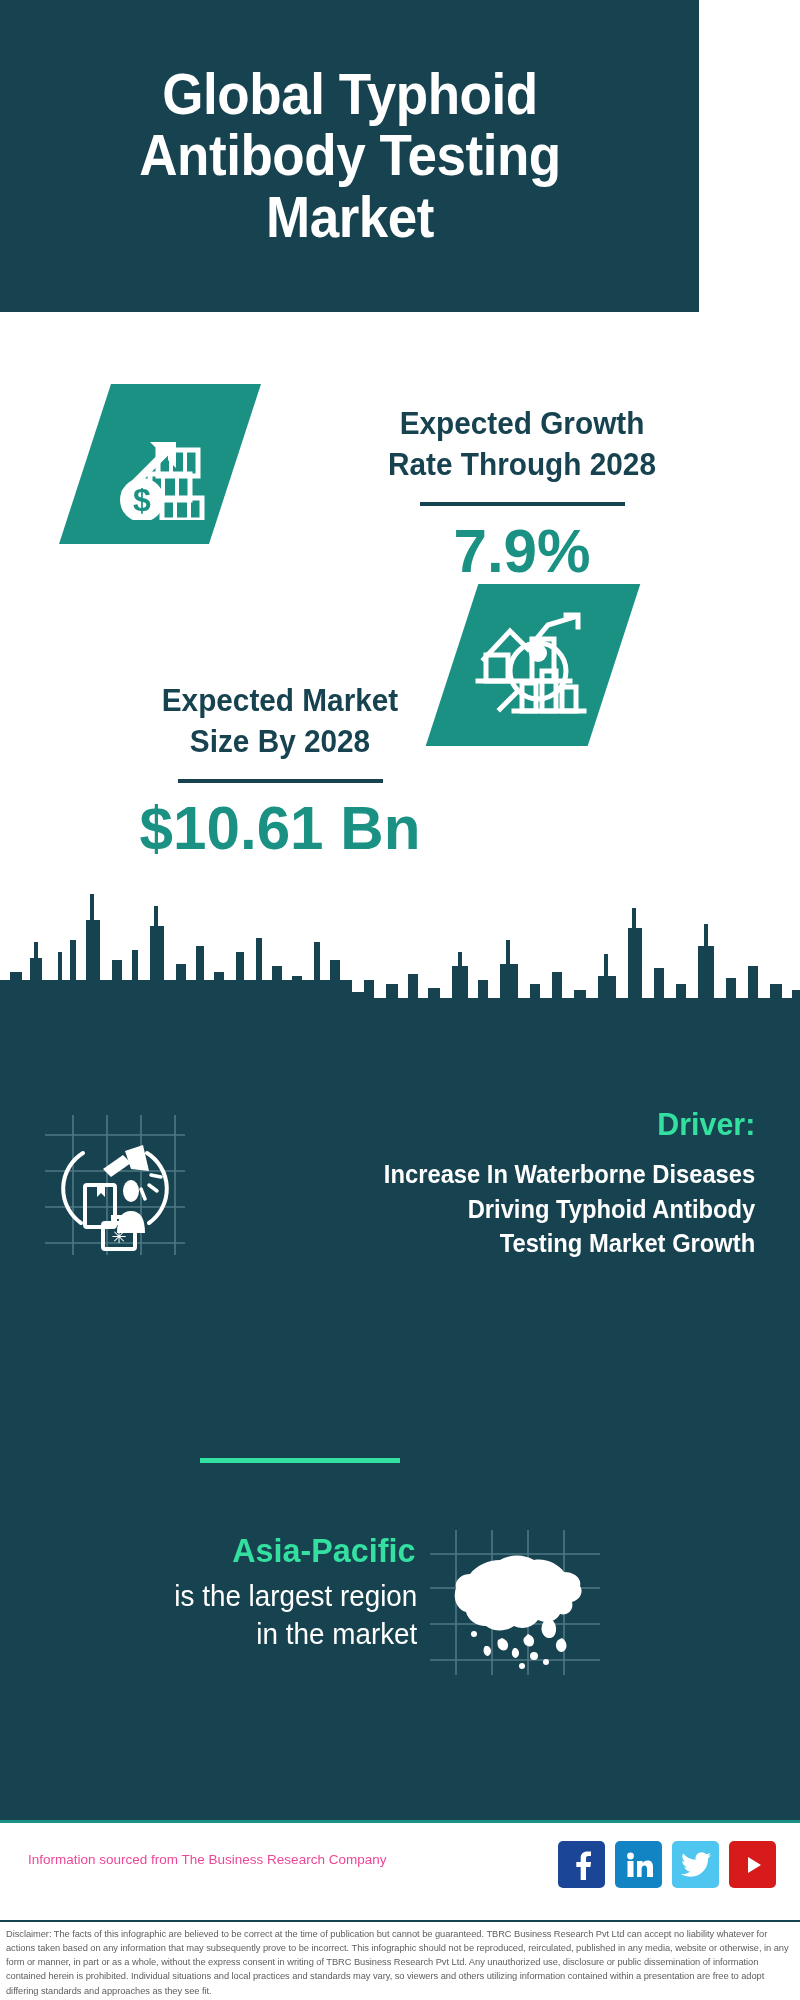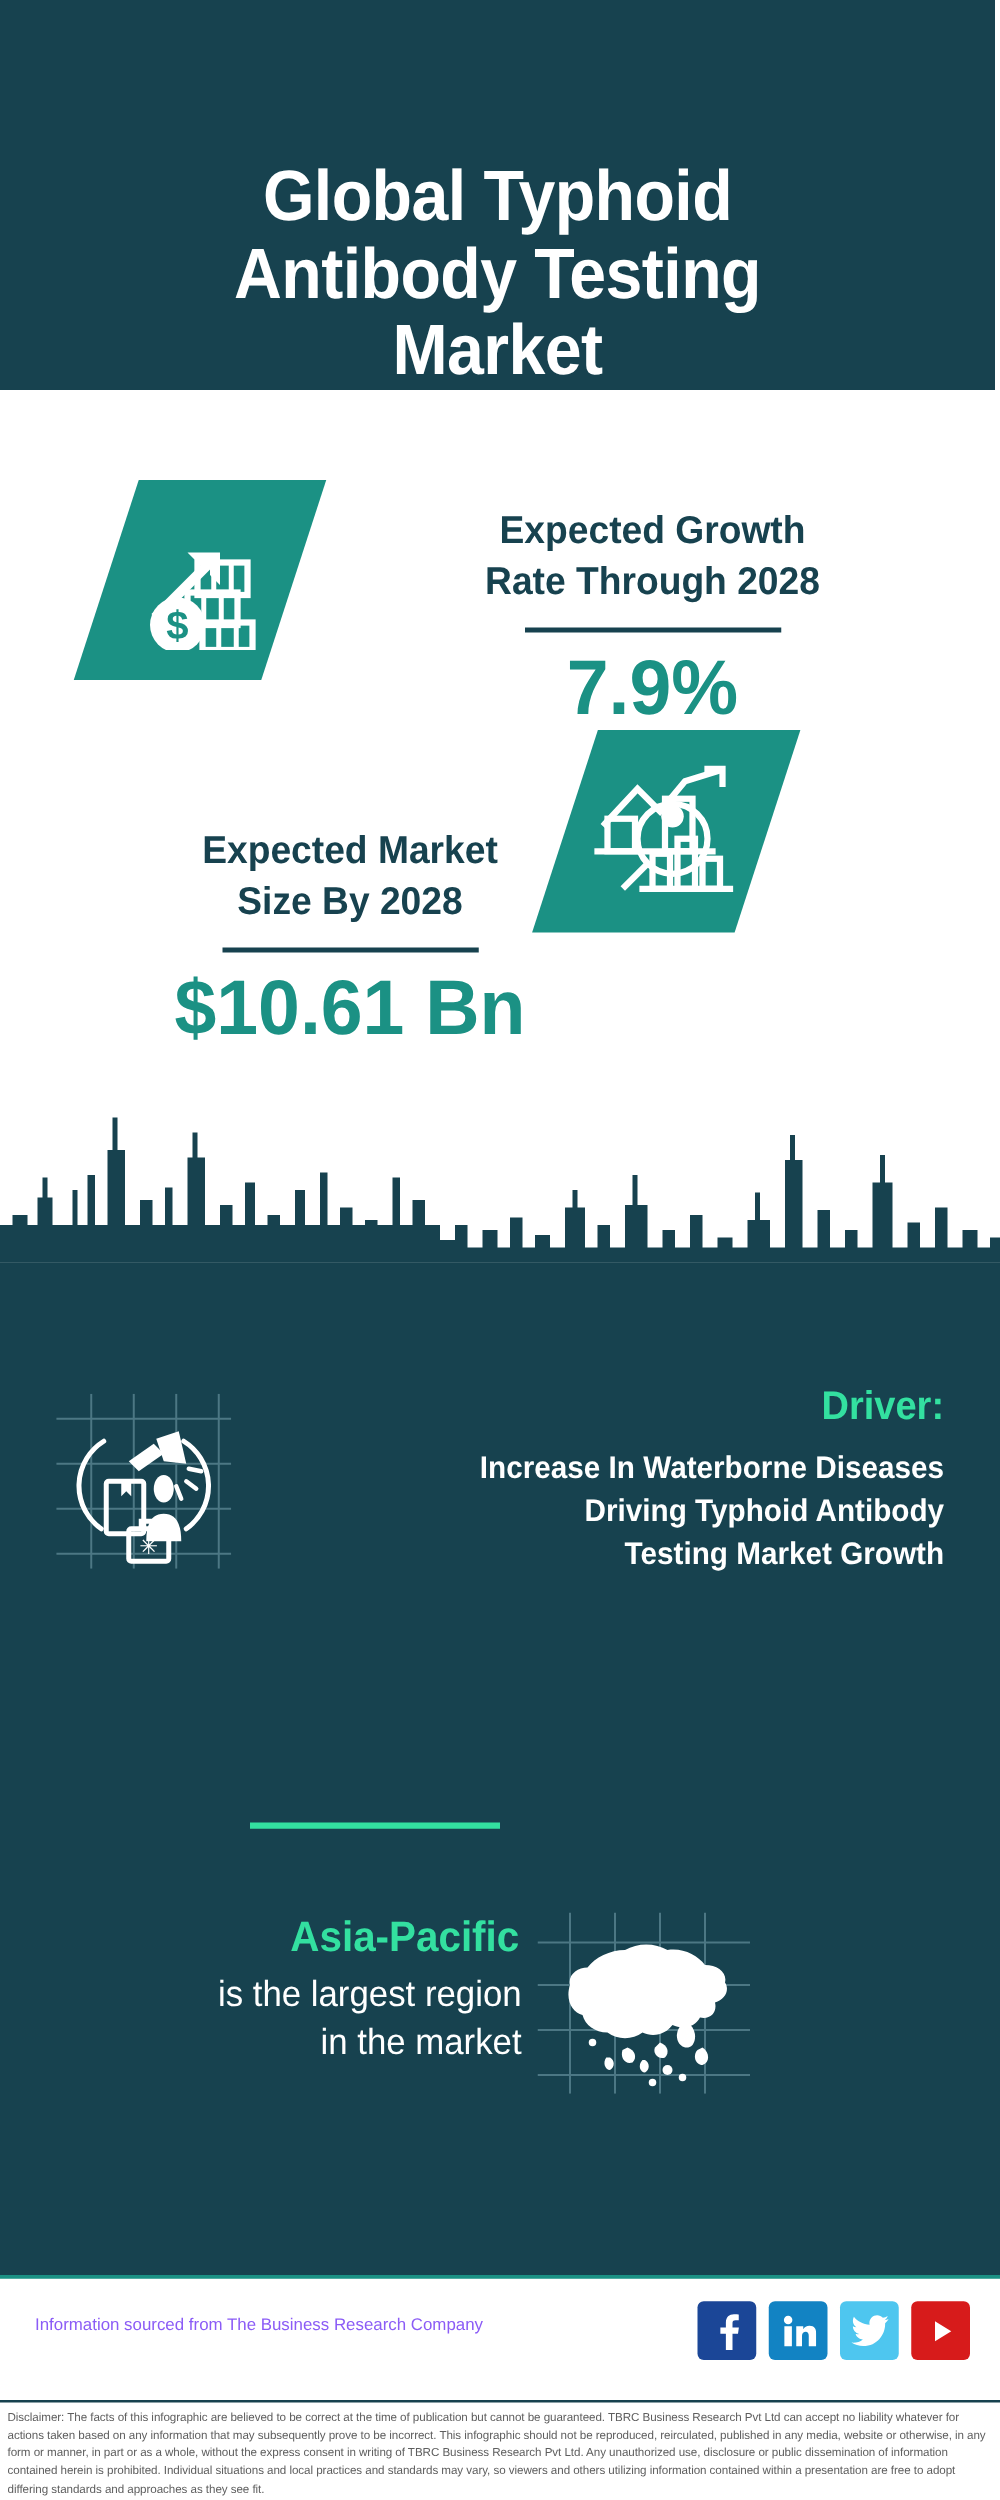--- a/index.html
+++ b/index.html
@@ -7,23 +7,23 @@
   body {
     font-family:"Liberation Sans", sans-serif;
     background:#ffffff;
     position:relative;
     overflow:hidden;
   }
   .page { position:relative; width:800px; height:2000px; background:#fff; }
 
   
   .header {
-    position:absolute; left:0; top:0; width:796px; height:312px;
+    position:absolute; left:0; top:0; width:699px; height:312px;
     background:#17424f;
-    display:flex; align-items:flex-end; justify-content:center;
+    display:flex; align-items:center; justify-content:center;
   }
   .header-title {
     color:#ffffff;
     font-size:57px;
     font-weight:bold;
     line-height:1.08;
     text-align:center;
     letter-spacing:-0.5px;
     width:640px;
     transform:scaleX(0.93);
@@ -99,21 +99,21 @@
   }
   .region-map { position:absolute; left:430px; top:0; }
 
   
   .footer {
     position:absolute; left:0; top:1820px; width:800px; height:100px;
     background:#ffffff; border-top:3px solid #1b9184;
   }
   .footer-text {
     position:absolute; left:28px; top:25px;
-    color:#8b5cf6; font-size:13.5px; line-height:1.75;
+    color:#ec4899; font-size:13.5px; line-height:1.75;
   }
   .social { position:absolute; right:24px; top:18px; display:flex; gap:10px; }
   .social-icon {
     width:47px; height:47px; border-radius:5px;
     display:flex; align-items:center; justify-content:center;
   }
   .sc-fb { background:#1b4697; }
   .sc-li { background:#1283c3; }
   .sc-tw { background:#4ec6ef; }
   .sc-yt { background:#d71b1b; }
@@ -165,21 +165,21 @@
 
     <div class="stat-block" style="left:282px; top:78px; width:480px;margin-top:14px;">
       <div class="stat-label">
         <span>Expected Growth</span><br>
         <span>Rate Through 2028</span>
       </div>
       <div class="stat-rule" style="width:205px;"></div>
       <div class="stat-value">7.9%</div>
     </div>
 
-    <div class="stat-block" style="left:40px; top:348px; width:480px;">
+    <div class="stat-block" style="left:40px; top:369px; width:480px;">
       <div class="stat-label">
         <span>Expected Market</span><br>
         <span>Size By 2028</span>
       </div>
       <div class="stat-rule" style="width:205px;"></div>
       <div class="stat-value">$10.61 Bn</div>
     </div>
 
     <div class="para-icon" style="left:452px; top:272px; width:162px; height:162px;">
       <svg width="118" height="112" viewBox="0 0 118 112" aria-hidden="true">

